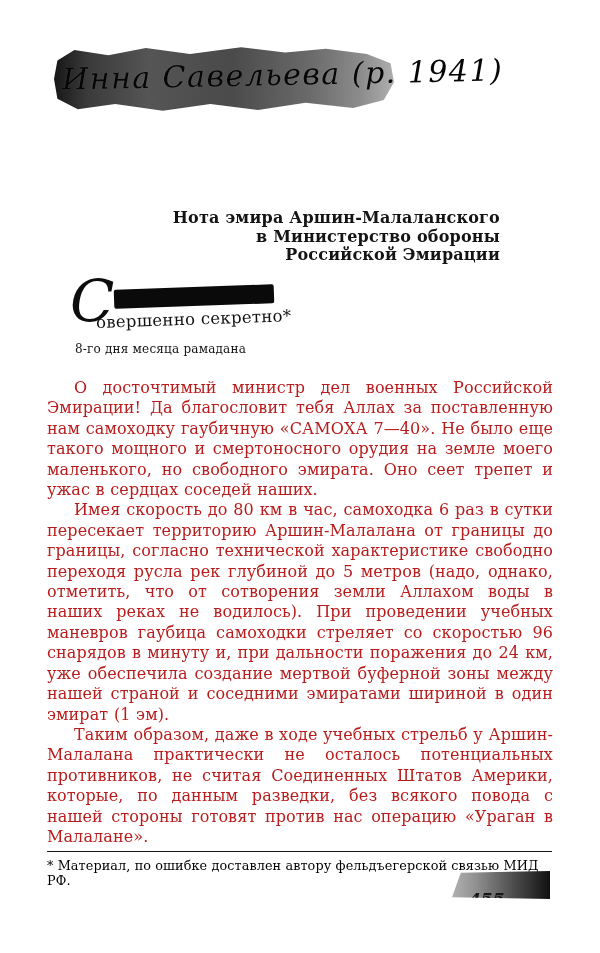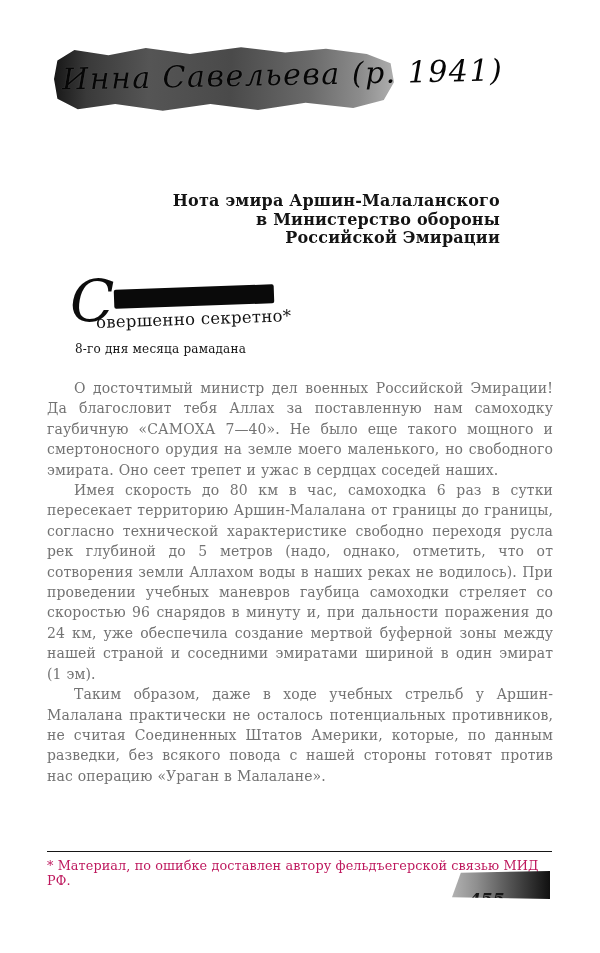--- a/index.html
+++ b/index.html
@@ -16,21 +16,21 @@
     clip-path:polygon(0 50%, 1% 22%, 6% 6%, 16% 14%, 27% 3%, 40% 12%, 55% 2%, 68% 10%, 80% 4%, 92% 12%, 99% 26%, 100% 55%, 97% 82%, 88% 94%, 74% 86%, 60% 97%, 46% 88%, 32% 98%, 18% 88%, 7% 96%, 1% 80%);
   }
   .author-name {
     position:absolute; left:62px; top:57px; font-style:italic; font-size:30px;
     letter-spacing:1.5px; color:#060606; transform:rotate(-1.2deg);
     white-space:nowrap; text-shadow:0 0 1px rgba(255,255,255,0.25);
   }
 
   
   .title {
-    position:absolute; top:192px; right:100px; text-align:right;
+    position:absolute; top:209px; right:100px; text-align:right;
     font-weight:700; font-size:16px; line-height:18.5px;
     white-space:pre-line; letter-spacing:0.2px; color:#141414;
   }
 
   
   .secret { position:absolute; left:70px; top:276px; width:290px; height:62px; }
   .secret-initial {
     position:absolute; left:0; top:-4px; font-style:italic;
     font-size:58px; line-height:58px; color:#0d0d0d;
   }
@@ -42,30 +42,30 @@
     position:absolute; left:26px; top:37px; font-size:16.5px;
     transform:rotate(-2deg); transform-origin:left center;
     letter-spacing:0.3px; color:#121212;
   }
 
   .date-line { position:absolute; left:75px; top:342px; font-size:12px; letter-spacing:0.2px; color:#141414; }
 
   
   .body-text {
     position:absolute; left:47px; top:378px; width:506px;
-    font-size:14px; line-height:20.4px; text-align:justify;
-    letter-spacing:0.1px; word-spacing:0.4px; color:#737373;
+    font-size:16px; line-height:20.4px; text-align:justify;
+    letter-spacing:0.1px; word-spacing:0.4px; color:#b91c1c;
   }
   .body-text p { text-indent:27px; margin:0; }
 
   
   .footnote-rule { position:absolute; left:47px; top:851px; width:505px; height:1px; background:#161616; }
   .footnote {
     position:absolute; left:47px; top:858px; width:505px;
-    font-size:12.8px; letter-spacing:0.1px; color:#be185d;
+    font-size:12.8px; letter-spacing:0.1px; color:#000000;
   }
 
   
   .page-badge {
     position:absolute; left:452px; top:871px; width:98px; height:28px;
     background:linear-gradient(90deg,#b2b2b2 0%,#8f8f8f 25%,#5a5a5a 55%,#101010 100%);
     clip-path:polygon(9% 6%, 100% 0, 100% 100%, 0 94%);
   }
   .page-num {
     position:absolute; left:17px; top:18px; font-size:17px;

